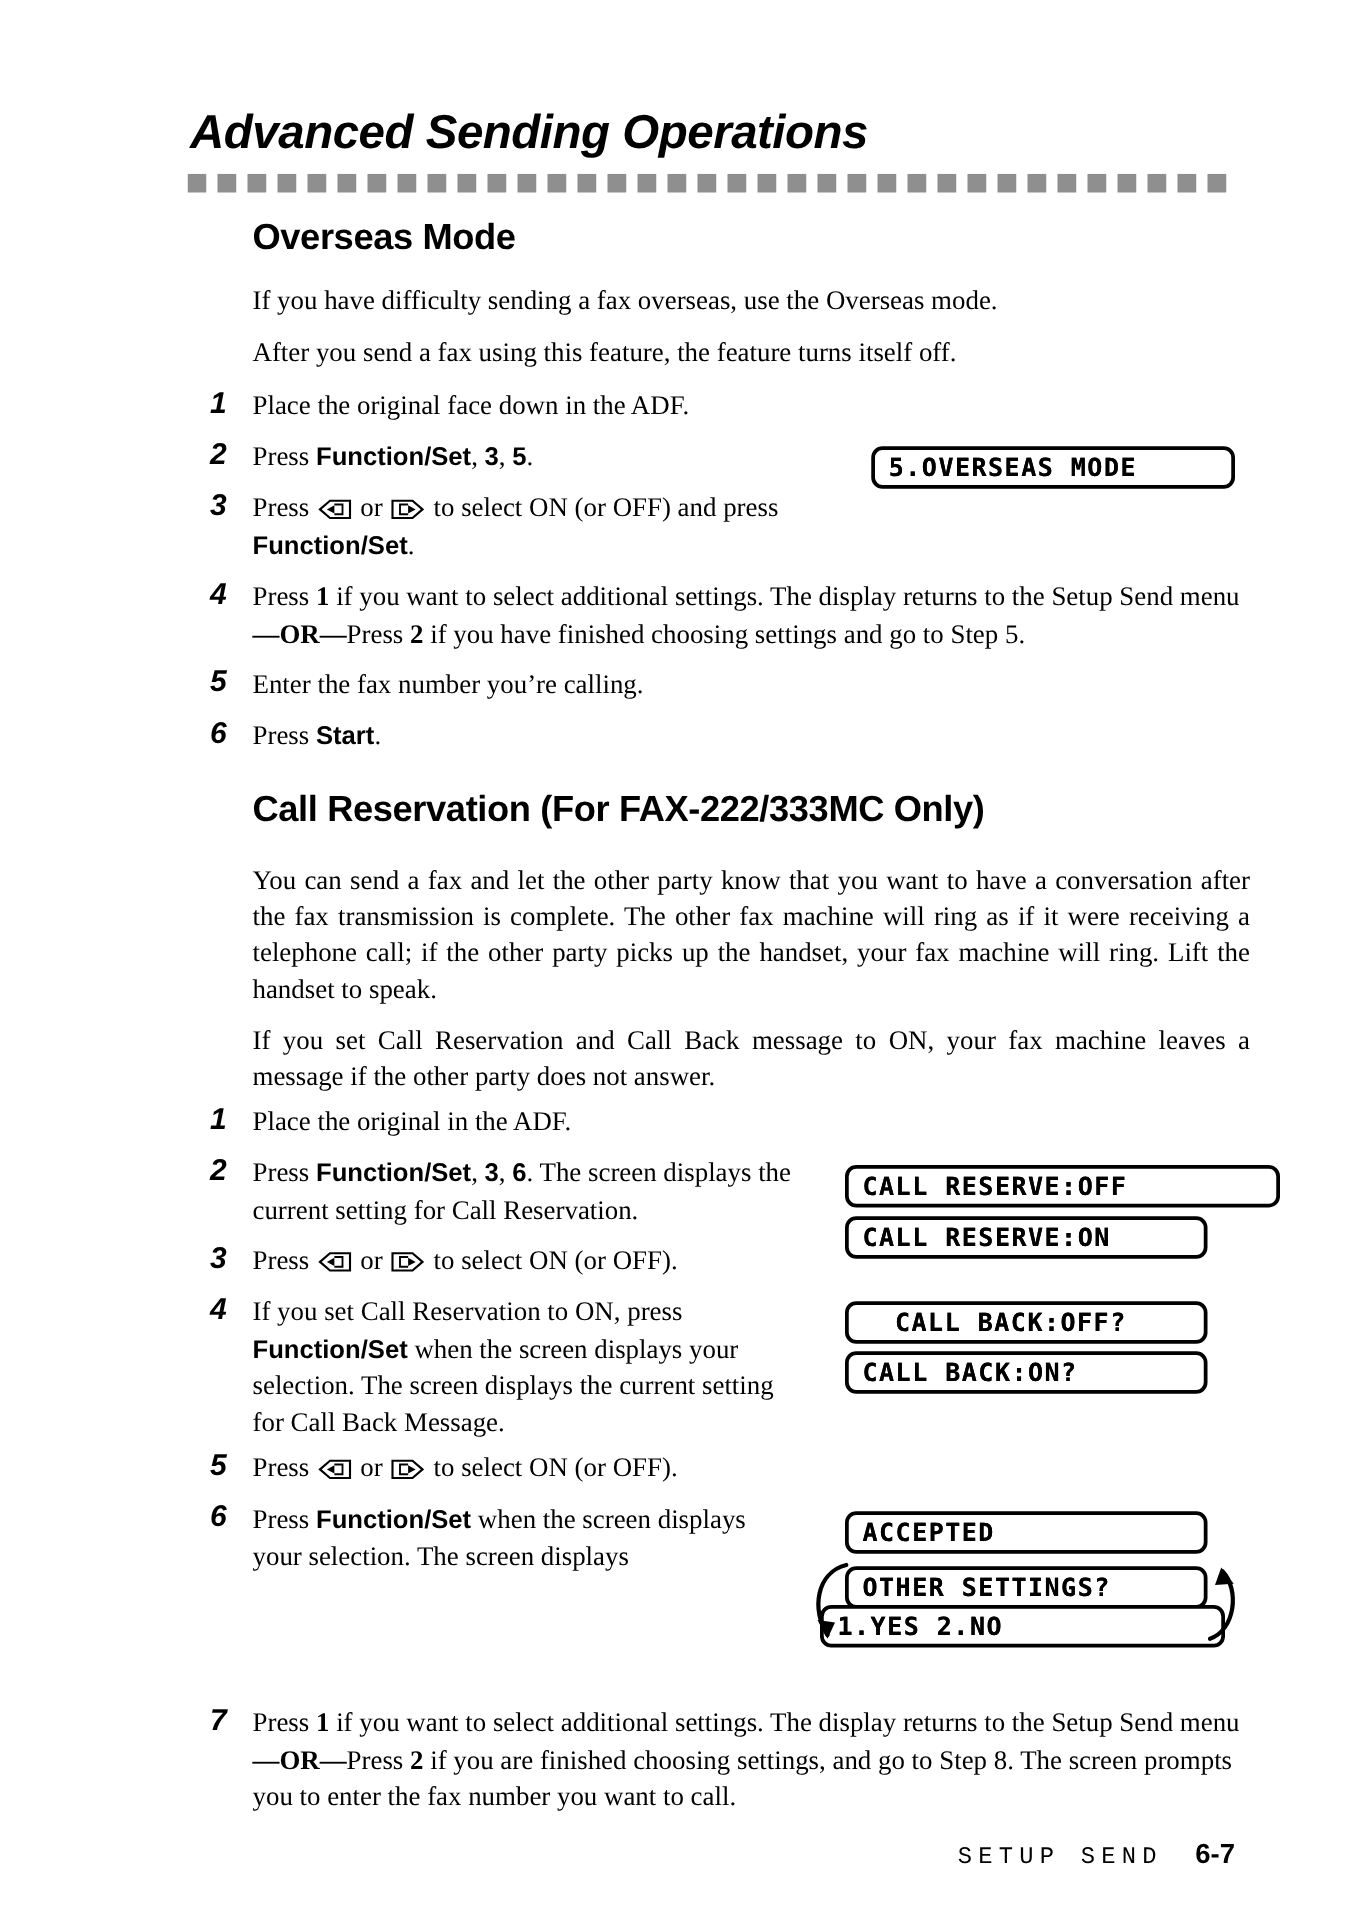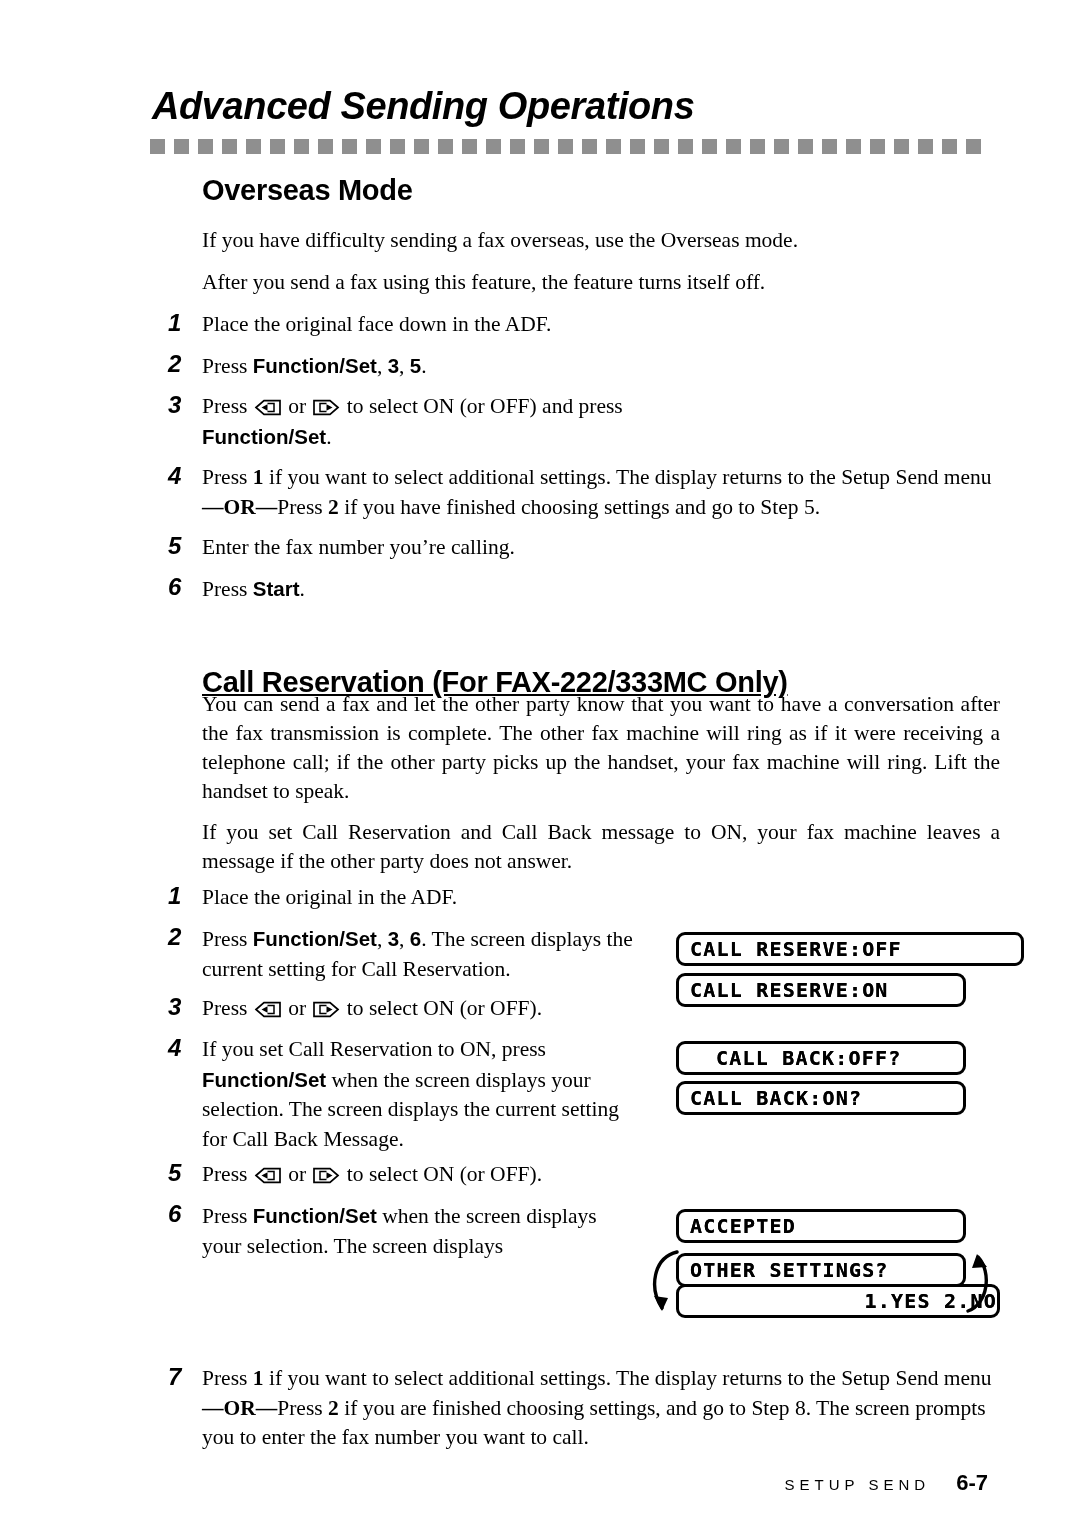--- a/index.html
+++ b/index.html
@@ -58,21 +58,21 @@
   
   .section-heading {
     position: absolute;
     font-family: "Liberation Sans", sans-serif;
     font-weight: bold;
     font-size: 29px;
     letter-spacing: -0.3px;
     white-space: nowrap;
   }
   #heading-overseas { left: 202px; top: 174px; }
-  #heading-callres  { left: 202px; top: 666px; text-decoration: underline; }
+  #heading-callres  { left: 202px; top: 632px; }
 
   
   .para {
     position: absolute;
     font-family: "Liberation Serif", serif;
     font-size: 21.5px;
     line-height: 29px;
     text-align: left;
   }
 
@@ -149,22 +149,22 @@
   
   .footer {
     position: absolute;
     top: 1470px;
     right: 92px;
     display: flex;
     align-items: baseline;
     gap: 26px;
   }
   .footer-label {
-    font-family: Liberation Sans, sans-serif;
-    font-size: 15px;
+    font-family: Liberation Mono, monospace;
+    font-size: 19px;
     letter-spacing: 5px;
   }
   .footer-page {
     font-family: "Liberation Sans", sans-serif;
     font-weight: bold;
     font-size: 22px;
     letter-spacing: 0px;
     text-align: center;
   }
 </style>
@@ -249,20 +249,23 @@
   <div class="step" style="left:168px; top:533px; width:700px;">
     <span class="num">5</span>
     <span class="txt">Enter the fax number you’re calling.</span>
   </div>
 
   <div class="step" style="left:168px; top:574px; width:700px;">
     <span class="num">6</span>
     <span class="txt"><span>Press </span><span class="b">Start</span><span>.</span></span>
   </div>
 
+  <div class="lcd" style="left:697px; top:357px; width:291px;">
+    <span>5.OVERSEAS MODE</span>
+  </div>
 
   <div class="section-heading" id="heading-callres">Call Reservation (For FAX-222/333MC Only)</div>
 
   <div class="para" style="left:202px; top:690px; width:798px; text-align:justify;">You can send a fax and let the other party know that you want to have a conversation after the fax transmission is complete. The other fax machine will ring as if it were receiving a telephone call; if the other party picks up the handset, your fax machine will ring. Lift the handset to speak.</div>
 
   <div class="para" style="left:202px; top:818px; width:798px; text-align:justify;">If you set Call Reservation and Call Back message to ON, your fax machine leaves a message if the other party does not answer.</div>
 
   <div class="step" style="left:168px; top:883px; width:480px;">
     <span class="num">1</span>
     <span class="txt">Place the original in the ADF.</span>
@@ -322,21 +325,21 @@
   <div class="lcd" style="left:676px; top:1081px; width:290px;">
     <span>CALL BACK:ON?</span>
   </div>
 
   <div class="lcd" style="left:676px; top:1209px; width:290px;">
     <span>ACCEPTED</span>
   </div>
   <div class="lcd" style="left:676px; top:1253px; width:290px;">
     <span>OTHER SETTINGS?</span>
   </div>
-  <div class="lcd" style="left:676px; top:1284px; width:324px;justify-content:flex-end;">
+  <div class="lcd" style="left:656px; top:1284px; width:324px;">
     <span>1.YES 2.NO</span>
   </div>
 
   <div class="cycle-arrow" style="left:645px; top:1246px;">
     <svg width="36" height="75" viewBox="0 0 36 75">
       <path d="M32 6 C8 12, 4 42, 17 62" fill="none" stroke="#000" stroke-width="3.4" stroke-linecap="round"></path>
       <path d="M17 65 L9 50 L23 52 Z" fill="#000"></path>
     </svg>
   </div>
   <div class="cycle-arrow" style="left:962px; top:1246px;">

